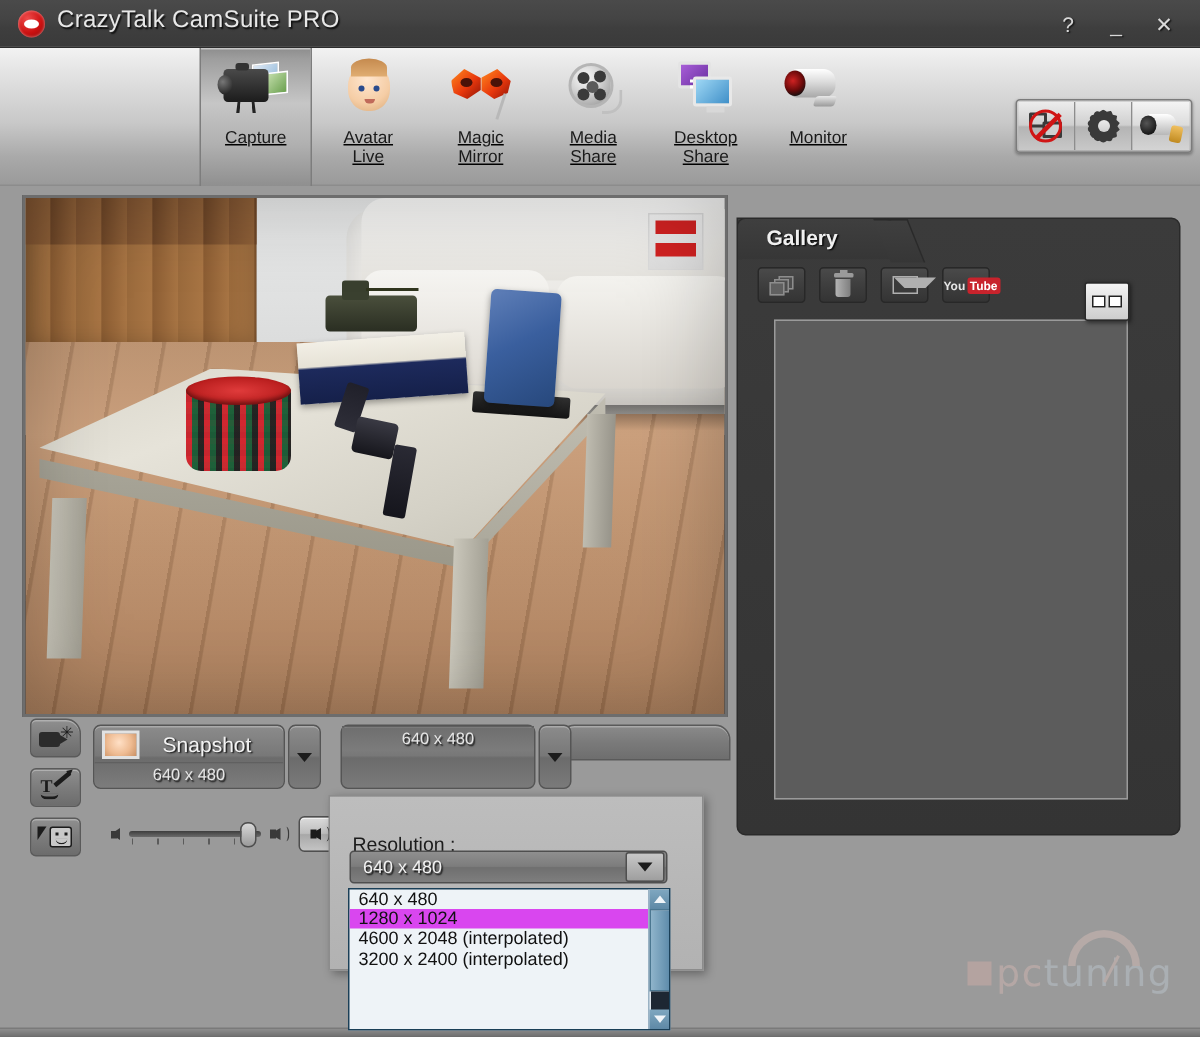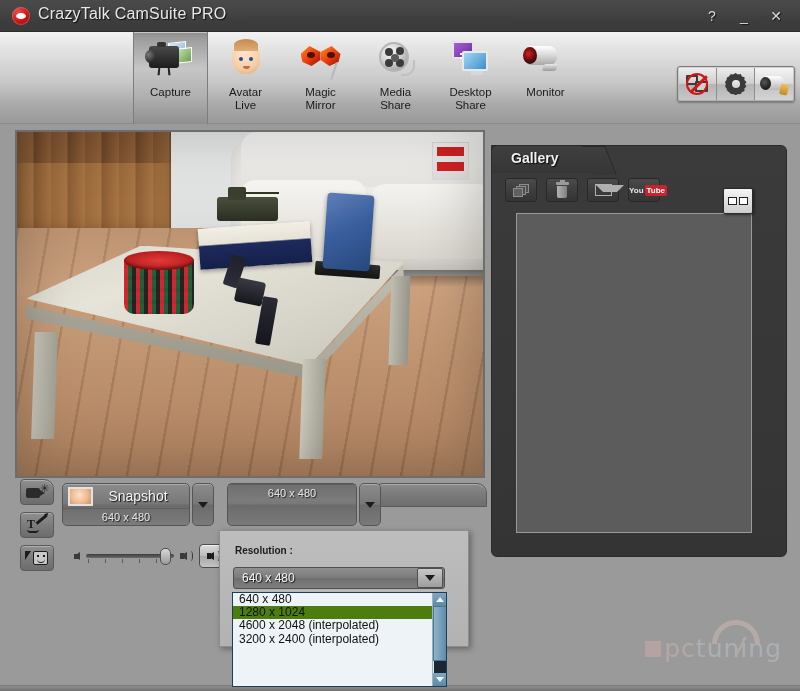--- a/index.html
+++ b/index.html
@@ -60,21 +60,21 @@
 
   
   .toolbar {
     position: absolute; left: 0; top: 32px;
     width: 800px; height: 92px;
     background: linear-gradient(to bottom, #f2f2f2 0%, #e2e2e2 20%, #c8c8c8 55%, #a9a9a9 80%, #9a9a9a 100%);
     border-bottom: 1px solid #8c8c8c;
   }
   .tool-items {
     position: absolute; left: 133px; top: 0;
-    height: 92px; display: flex; align-items: flex-start;
+    height: 92px; display: flex; align-items: flex-start; text-decoration: underline;
   }
   .tool-item {
     width: 75px; height: 92px;
     position: relative;
     display: flex; flex-direction: column; align-items: center;
     cursor: default;
     padding-top: 6px;
   }
   .tool-item.selected {
     background: linear-gradient(to bottom, #8d8d8d 0%, #9e9e9e 8%, #c6c6c6 40%, #b0b0b0 70%, #8f8f8f 100%);
@@ -565,22 +565,22 @@
   
   .res-popup {
     position:absolute; left:219px; top:530px;
     width:250px; height:117px;
     background: linear-gradient(to bottom,#bdbdbd 0%, #b2b2b2 100%);
     border:1px solid #8c8c8c;
     z-index: 50;
     box-shadow: 2px 2px 6px rgba(0,0,0,.35);
   }
   .res-label {
-    position:absolute; left:15px; top:14px;
-    font-size:10px; font-weight:bold; color:#1c1c1c;
+    position:absolute; left:15px; top:24px;
+    font-size:13px; font-weight:normal; color:#1c1c1c;
   }
   .res-combo {
     position:absolute; left:233px; top:567px;
     width:212px; height:22px;
     background: linear-gradient(to bottom,#8f8f8f 0%,#7c7c7c 48%,#6f6f6f 52%,#7e7e7e 100%);
     border:1px solid #4f4f4f; border-radius:3px;
     display:flex; align-items:center;
     z-index: 52;
     cursor:default;
   }
@@ -606,21 +606,21 @@
     overflow:hidden;
   }
   .res-items { position:absolute; left:0; top:0; right:14px; top:0; }
   .res-item {
     height:13.2px; line-height:13.2px;
     padding-left:6px;
     font-size:12px; color:#111;
     white-space:nowrap;
     cursor:default;
   }
-  .res-item.sel { background:#4d7c0f; color:#111; }
+  .res-item.sel { background:#d946ef; color:#111; }
   .res-scroll {
     position:absolute; right:0; top:0; width:14px; height:100%;
     background:#dfe7ee;
     border-left:1px solid #9ab2c4;
   }
   .res-scroll .sb-up, .res-scroll .sb-dn {
     position:absolute; left:0; width:14px; height:13px;
     background: linear-gradient(to bottom,#7fa7c0,#5e89a6);
     display:flex; align-items:center; justify-content:center;
   }

